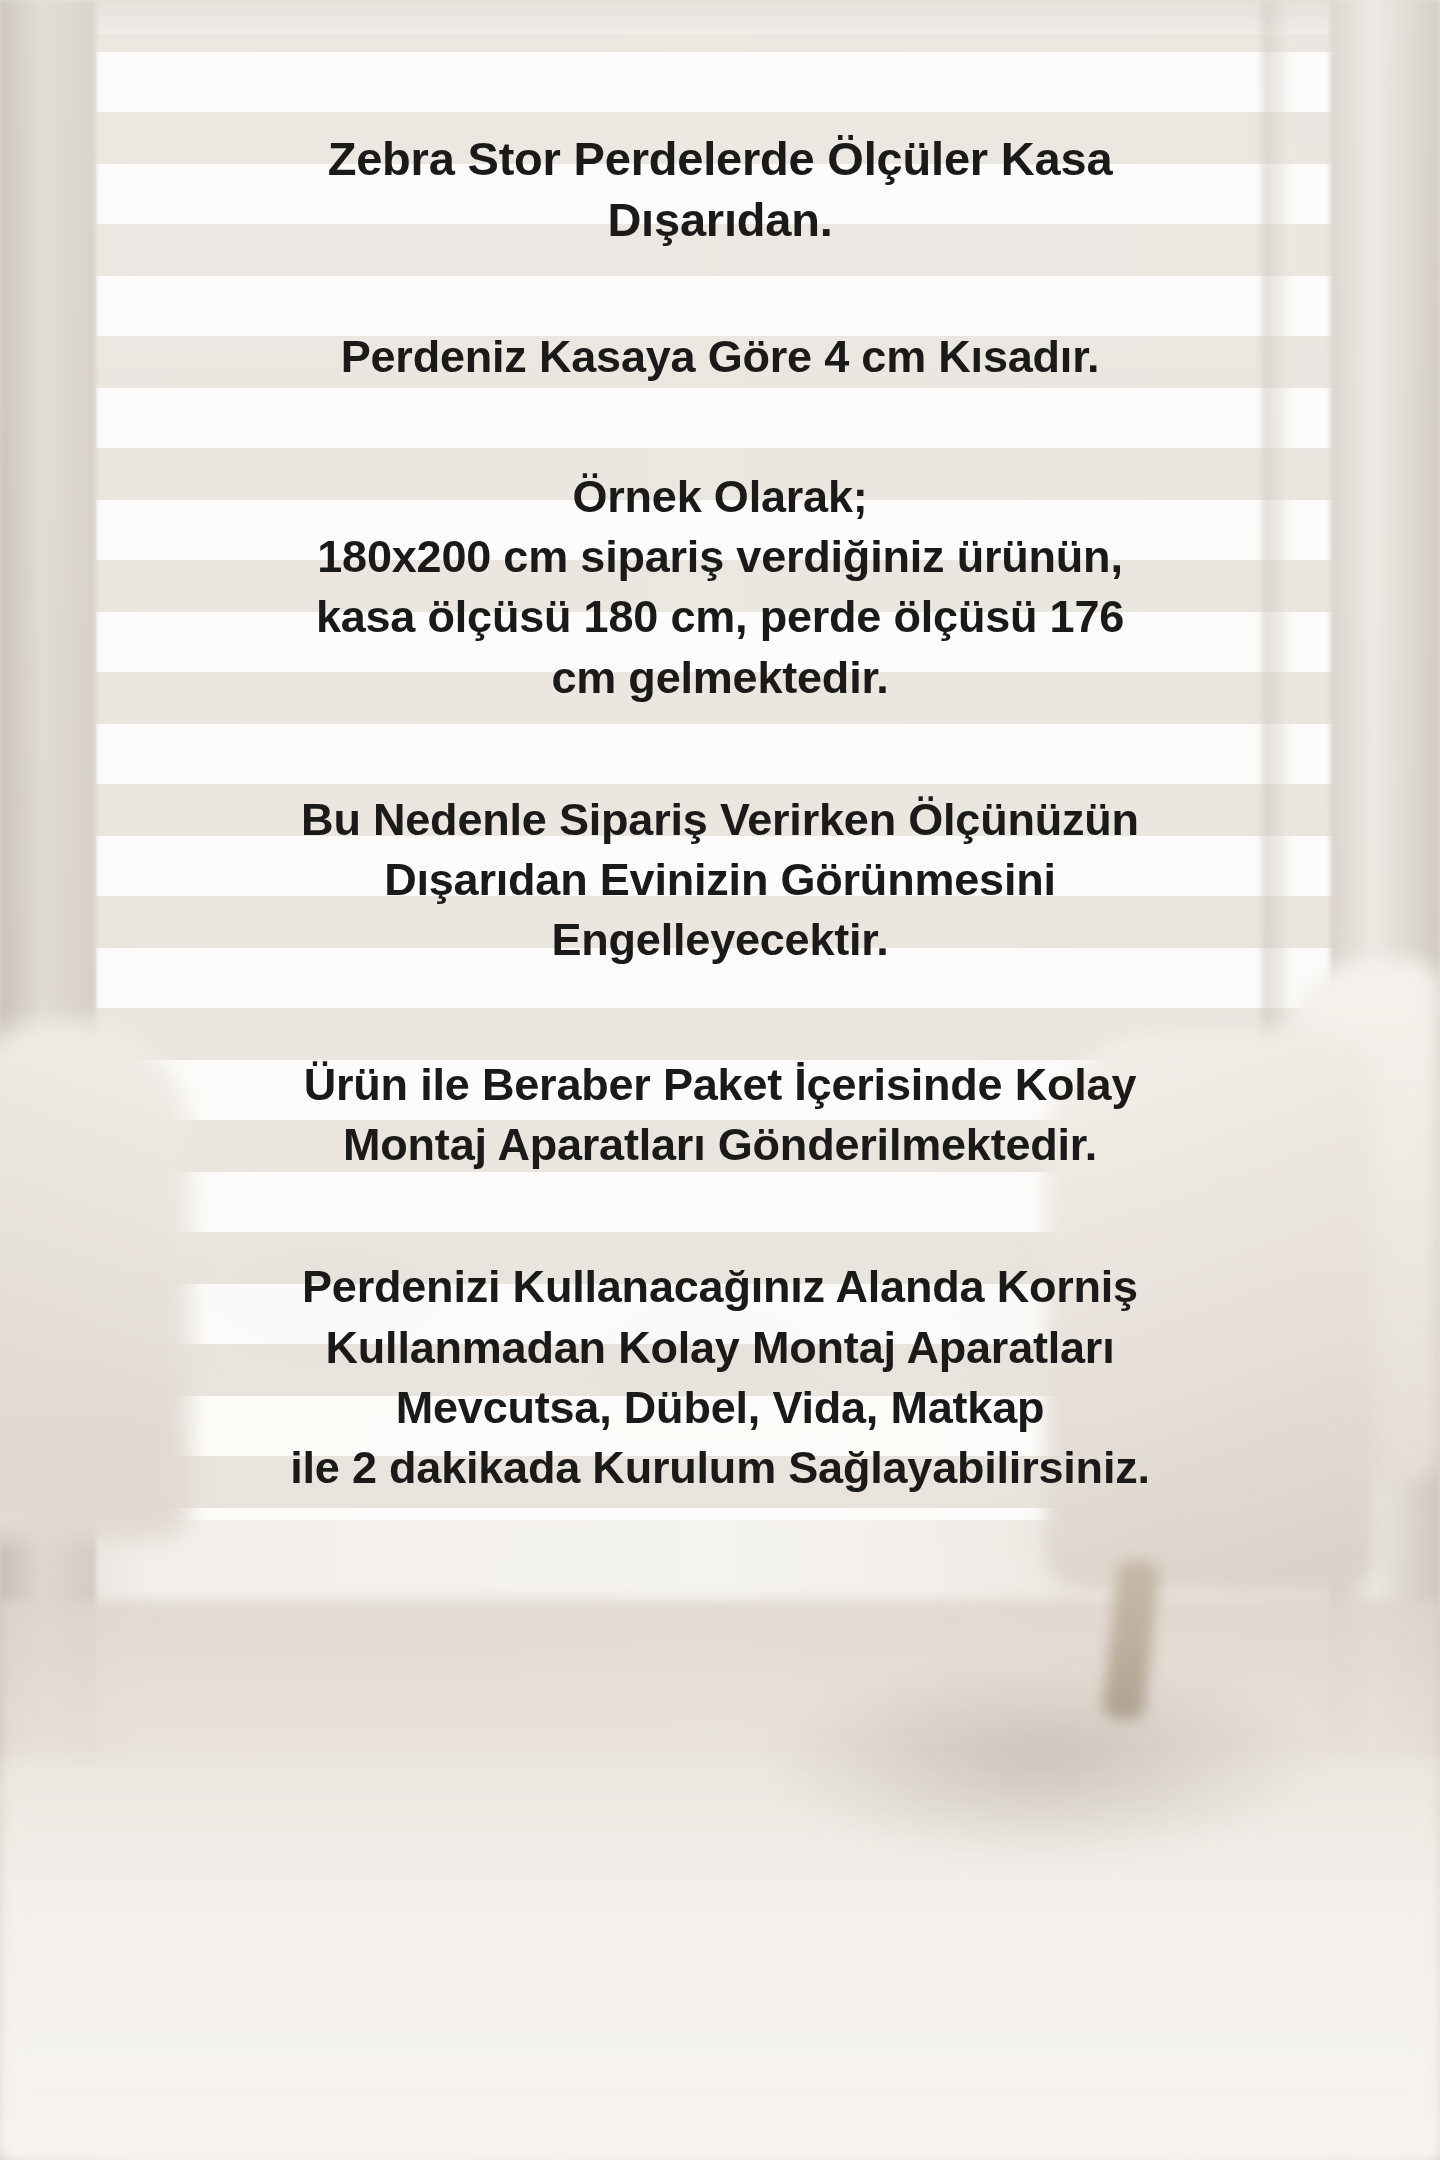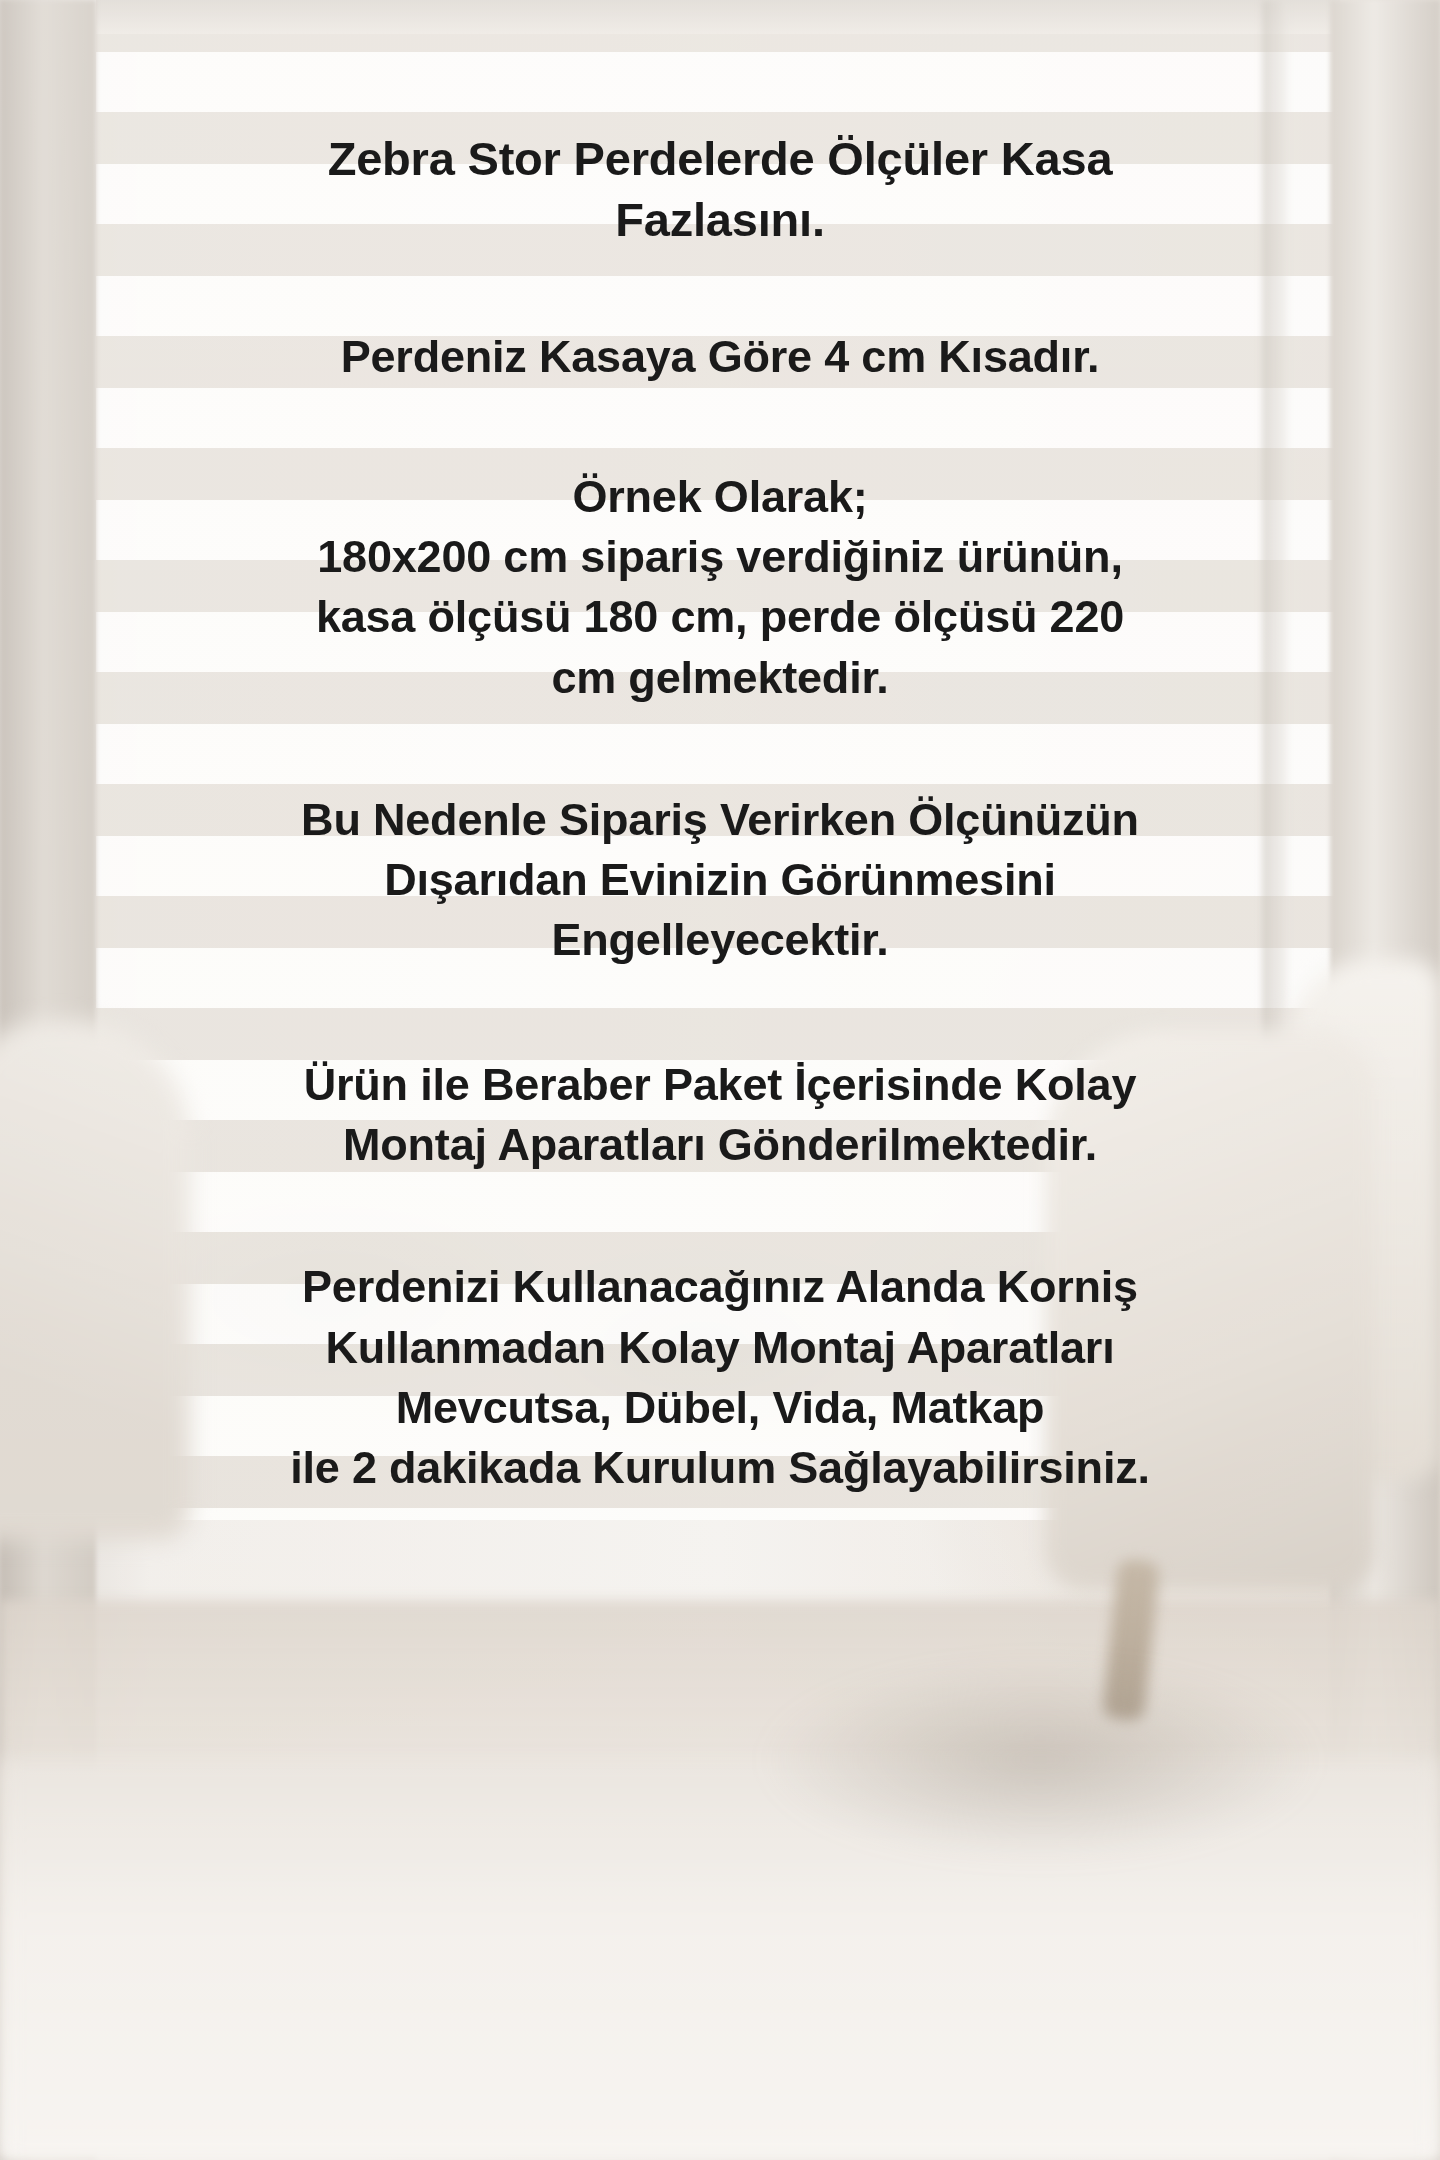--- a/index.html
+++ b/index.html
@@ -211,31 +211,31 @@
   <div class="chair-right"></div>
   <div class="chair-right-leg"></div>
   <div class="shadow-bottom"></div>
 
   <div class="veil"></div>
 
   <div class="content">
 
     <p class="para p1">
       <span class="line">Zebra Stor Perdelerde Ölçüler Kasa</span>
-      <span class="line">Fazlasını.</span>
+      <span class="line">Dışarıdan.</span>
     </p>
 
     <p class="para p2">
       <span class="line">Perdeniz Kasaya Göre 4 cm Kısadır.</span>
     </p>
 
     <p class="para p3">
       <span class="line">Örnek Olarak;</span>
       <span class="line">180x200 cm sipariş verdiğiniz ürünün,</span>
-      <span class="line">kasa ölçüsü 180 cm, perde ölçüsü 220</span>
+      <span class="line">kasa ölçüsü 180 cm, perde ölçüsü 176</span>
       <span class="line">cm gelmektedir.</span>
     </p>
 
     <p class="para p4">
       <span class="line">Bu Nedenle Sipariş Verirken Ölçünüzün</span>
       <span class="line">Dışarıdan Evinizin Görünmesini</span>
       <span class="line">Engelleyecektir.</span>
     </p>
 
     <p class="para p5">

